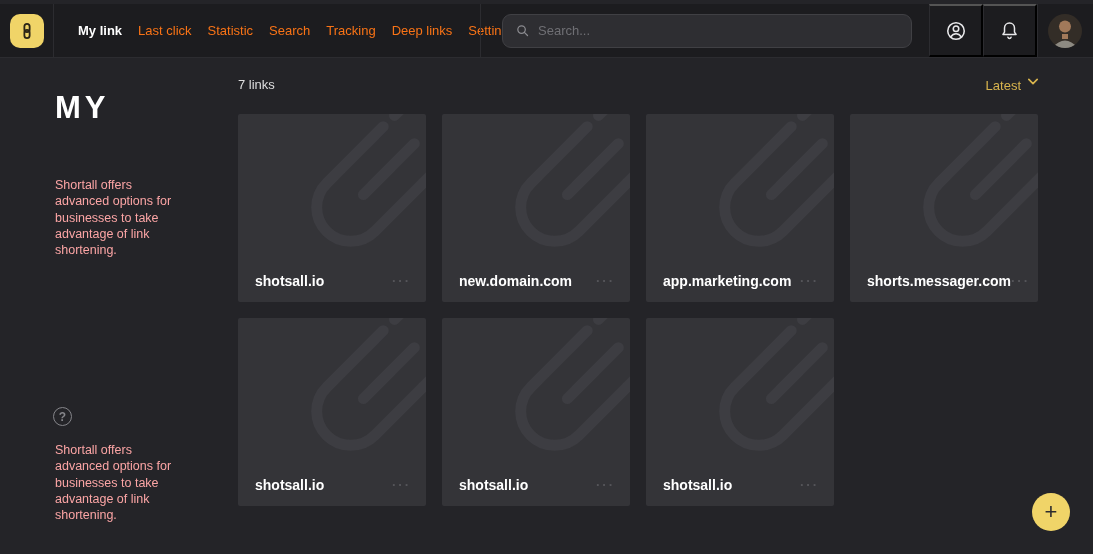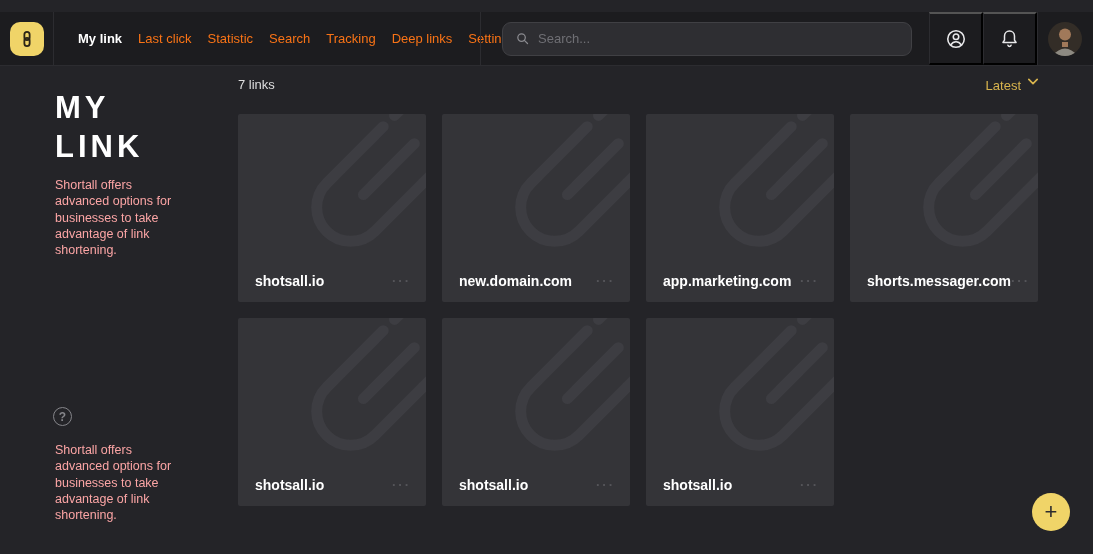--- a/index.html
+++ b/index.html
@@ -5,21 +5,21 @@
   * { margin:0; padding:0; box-sizing:border-box; }
   html,body { width:1093px; height:554px; overflow:hidden; }
   body {
     font-family:"Liberation Sans", sans-serif;
     background:#242428;
     color:#fff;
     position:relative;
   }
   
   .topbar {
-    position:absolute; left:0; top:12px; width:1093px; height:54px;
+    position:absolute; left:0; top:4px; width:1093px; height:54px;
     background:#1c1c1f;
     border-bottom:1px solid #2c2c30;
     display:flex; align-items:stretch;
   }
   .cell { display:flex; align-items:center; }
   .logo-cell { width:54px; justify-content:center; border-right:1px solid #2c2c30; }
   .logo {
     width:34px; height:34px; border-radius:10px; background:#f0d468;
     display:flex; align-items:center; justify-content:center; cursor:pointer;
   }
@@ -149,21 +149,20 @@
         <circle cx="17" cy="12.5" r="6" fill="#a1795a"></circle>
         <path d="M11 11 a6 6 0 0 1 12 0 l-1 -3 a6 6 0 0 0 -10 0 z" fill="#3c3128"></path>
         <rect x="14" y="20" width="6" height="5" fill="#a1795a"></rect>
       </svg>
     </div>
   </div>
 </header>
 
 <h1 class="page-title">
   <span>MY</span><br>
-  <span>LINK</span>
 </h1>
 
 <p class="side-desc desc-top">Shortall offers advanced options for businesses to take advantage of link shortening.</p>
 
 <div class="help-badge">
   <span>?</span>
 </div>
 
 <p class="side-desc desc-bottom">Shortall offers advanced options for businesses to take advantage of link shortening.</p>
 

